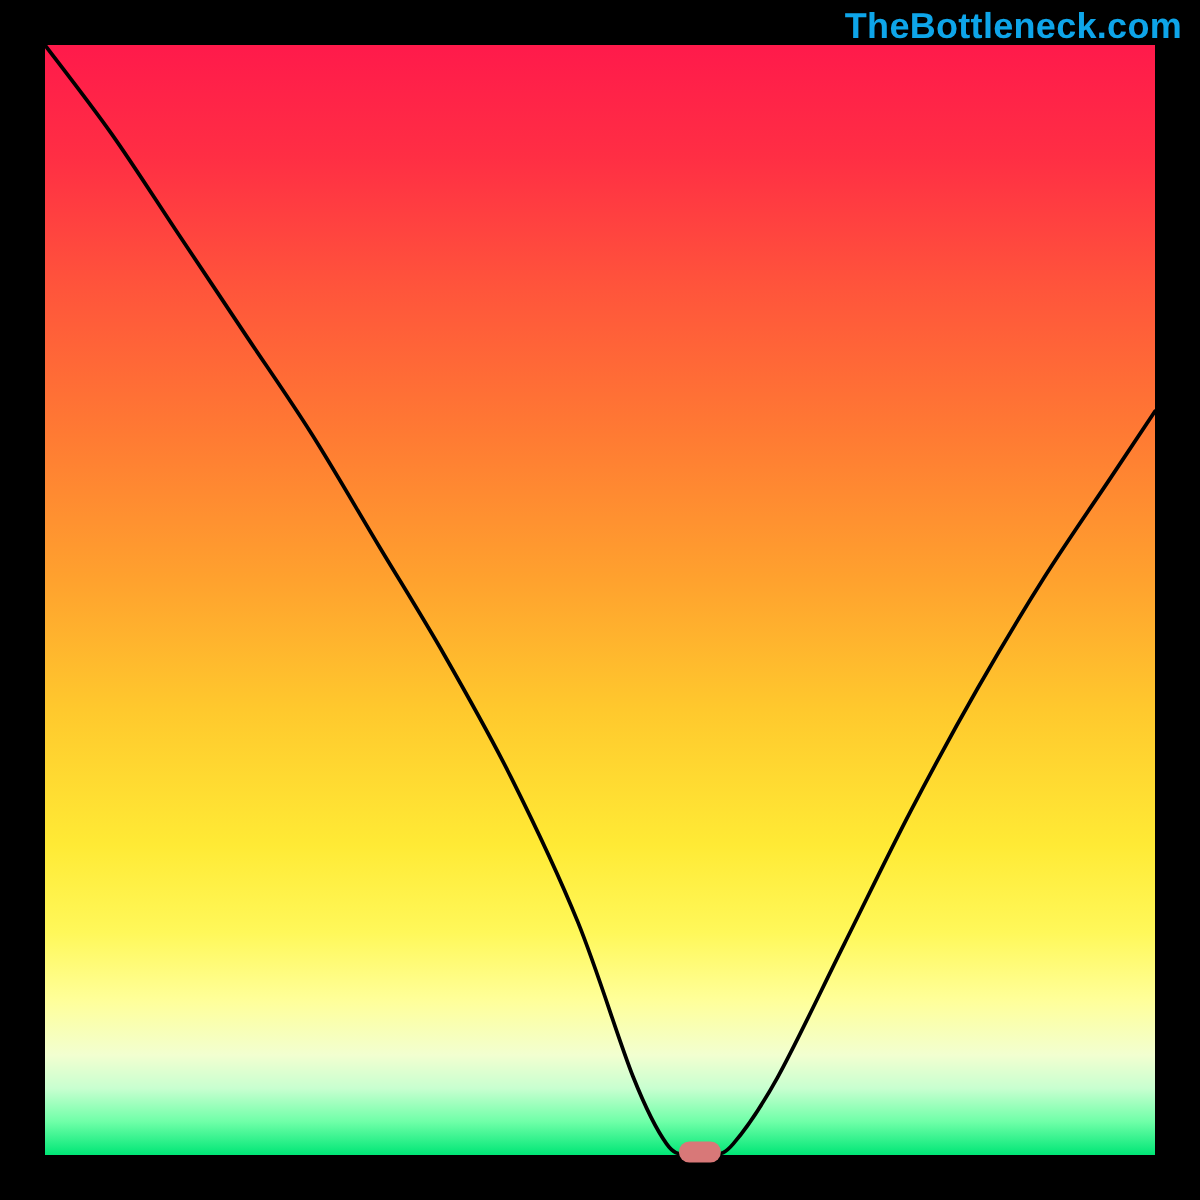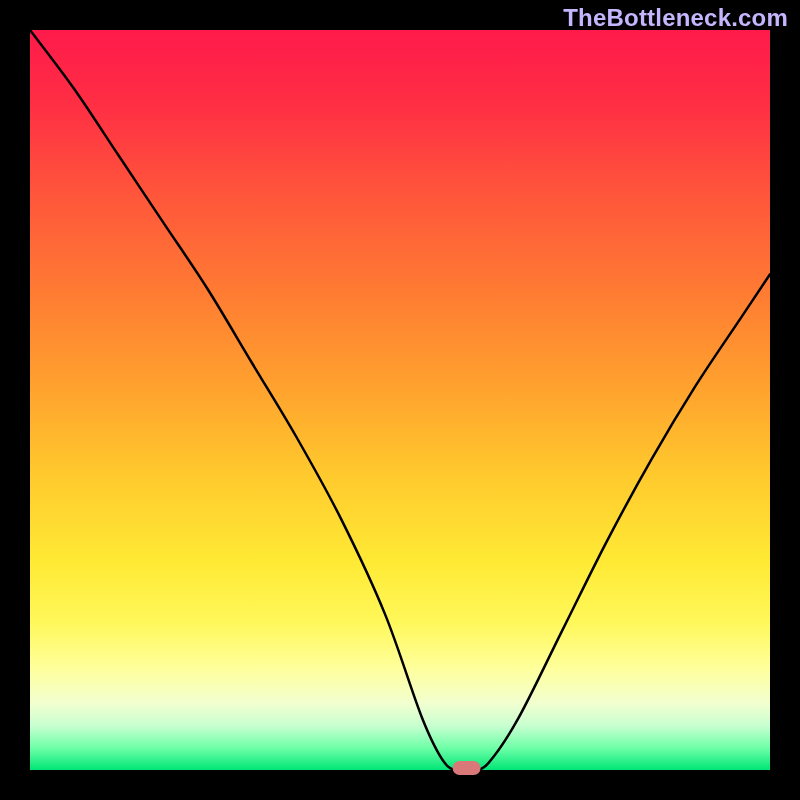--- a/index.html
+++ b/index.html
@@ -14,21 +14,21 @@
   .wrapper {
     width: 800px;
     height: 800px;
     position: relative;
     background: #000;
   }
   .watermark {
     position: absolute;
     top: 4px;
     right: 12px;
-    color: #c4b5fd;
+    color: #0ea5e9;
     font-size: 24px;
     font-weight: 600;
     letter-spacing: 0.2px;
     z-index: 3;
   }
   svg {
     position: absolute;
     top: 0;
     left: 0;
   }

